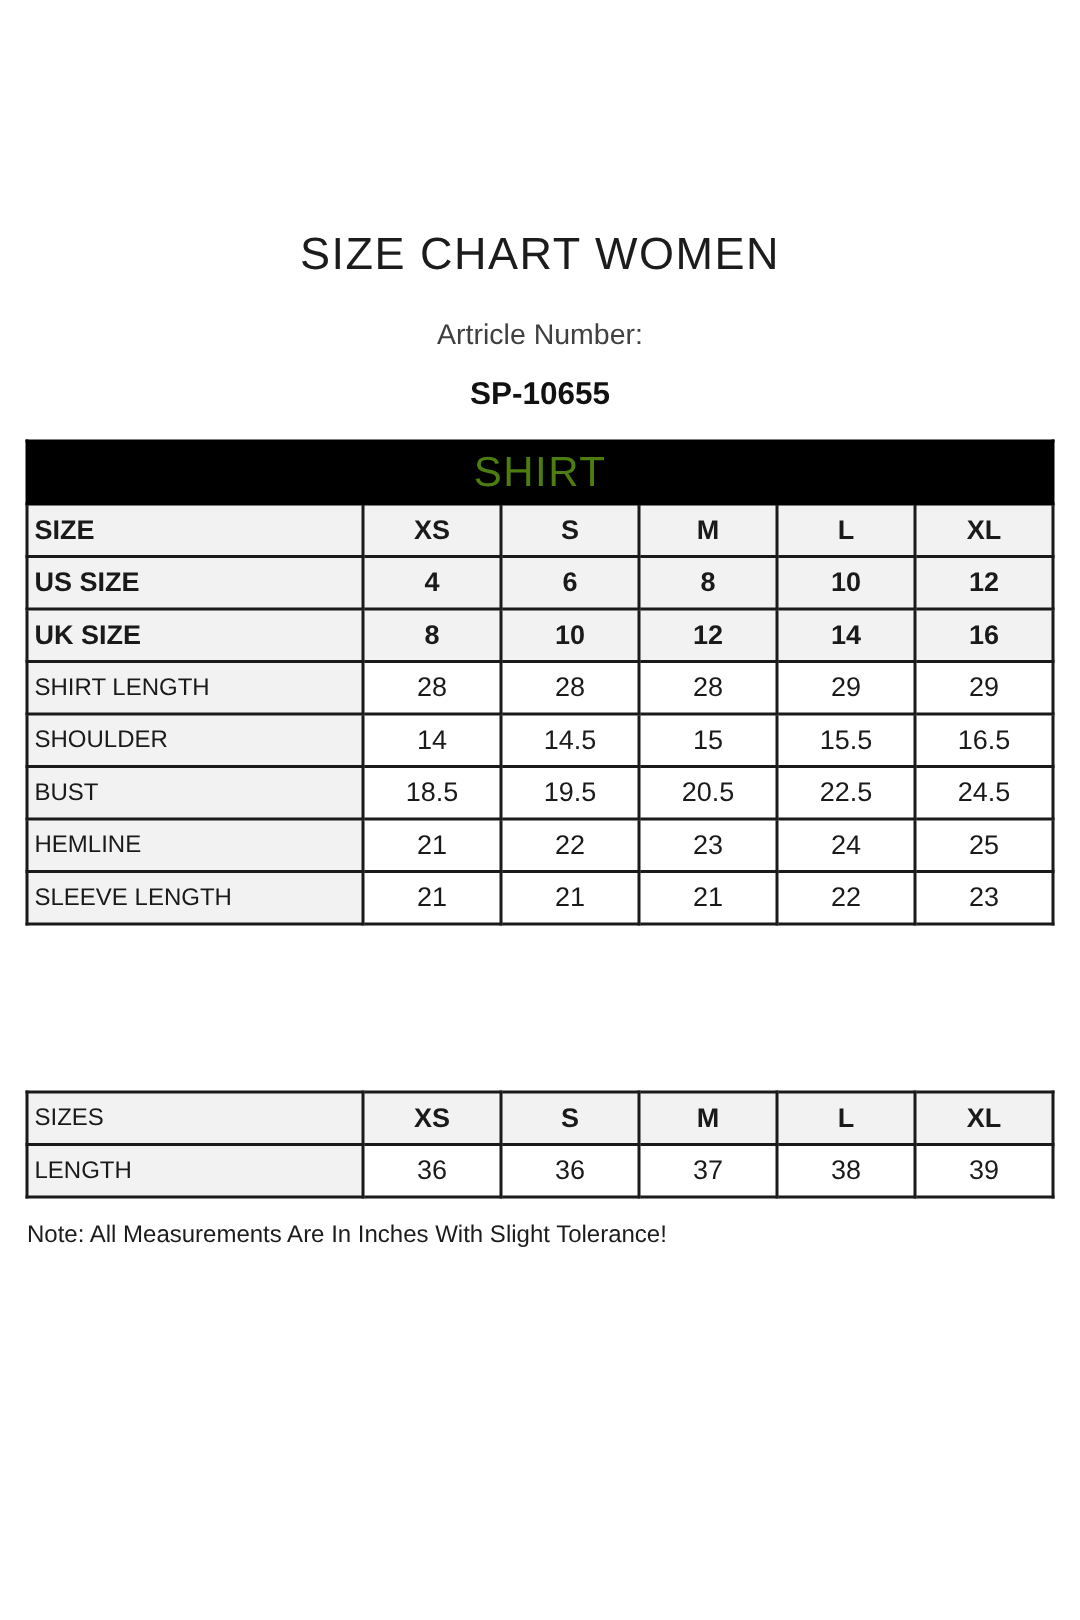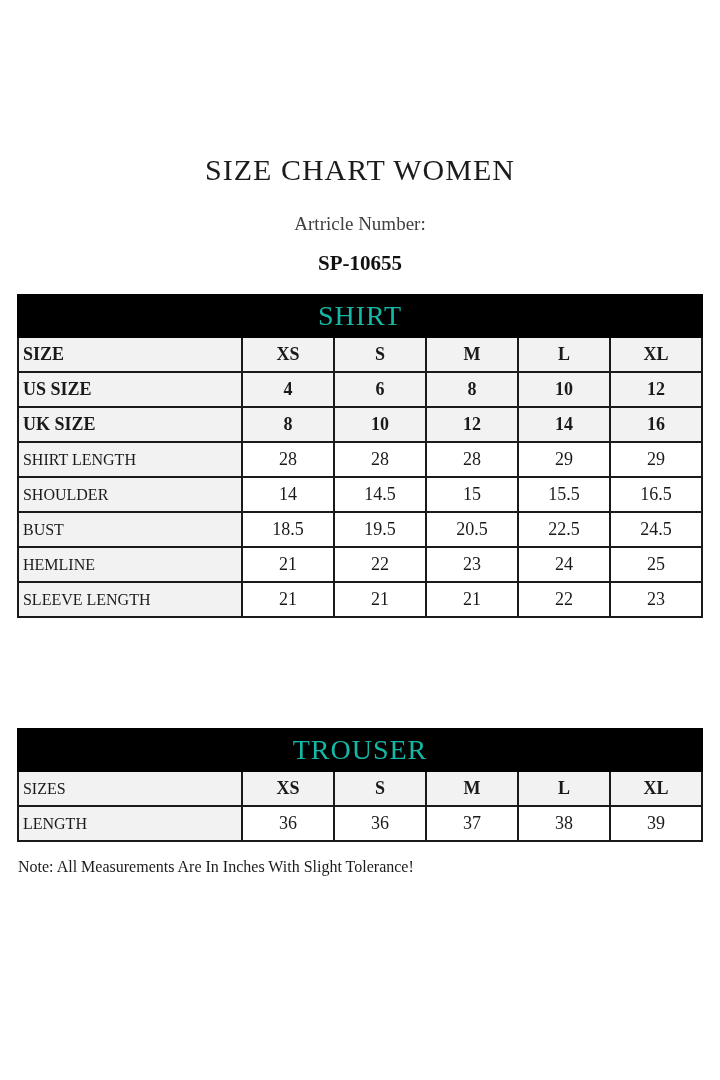--- a/index.html
+++ b/index.html
@@ -5,21 +5,21 @@
   html, body {
     margin: 0;
     padding: 0;
     background: #ffffff;
   }
   .page {
     position: relative;
     width: 720px;
     height: 1080px;
     background: #ffffff;
-    font-family: Liberation Serif, serif;
+    font-family: Liberation Sans, sans-serif;
     color: #1a1a1a;
     overflow: hidden;
   }
   .doc-title {
     padding-top: 153px;
     text-align: center;
     font-size: 30px;
     letter-spacing: 1px;
     color: #1c1c1c;
   }
@@ -40,21 +40,21 @@
     width: 686px;
     margin: 0 auto;
     border-collapse: collapse;
     table-layout: fixed;
     border: 2px solid #000000;
   }
   table.shirt-table { margin-top: 18px; }
   table.trouser-table { margin-top: 110px; }
   .band-cell {
     background: #000000;
-    color: #14b8a6;
+    color: #4d7c0f;
     font-size: 28px;
     font-weight: normal;
     letter-spacing: 1px;
     text-align: center;
     height: 40px;
     padding: 0;
     border: 2px solid #000000;
   }
   td {
     border: 2px solid #1a1a1a;
@@ -173,23 +173,20 @@
   <table class="size-table trouser-table">
     <colgroup>
       <col class="label-col">
         <col class="data-col">
         <col class="data-col">
         <col class="data-col">
         <col class="data-col">
         <col class="data-col">
     </colgroup>
     <tbody>
-      <tr>
-        <td class="band-cell" colspan="6">TROUSER</td>
-      </tr>
       <tr class="hdr">
         <td class="lbl small">SIZES</td>
         <td class="val bold">XS</td>
         <td class="val bold">S</td>
         <td class="val bold">M</td>
         <td class="val bold">L</td>
         <td class="val bold">XL</td>
       </tr>
       <tr>
         <td class="lbl small">LENGTH</td>

